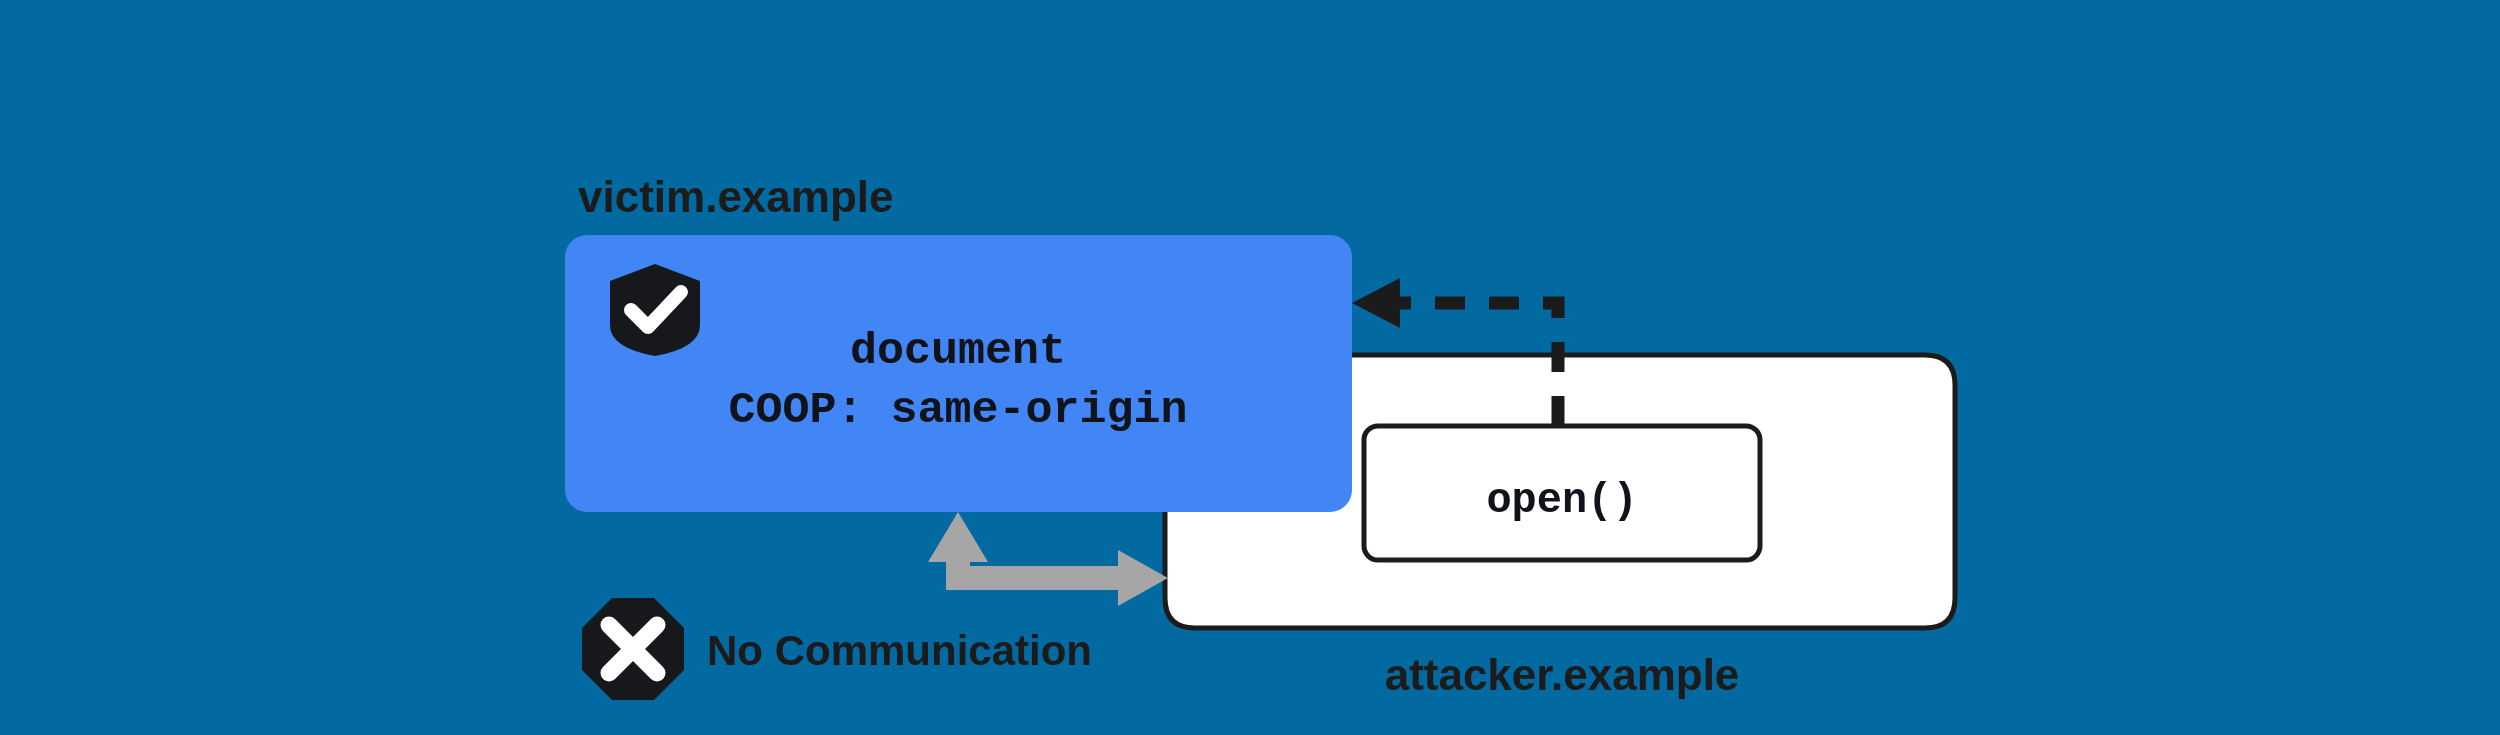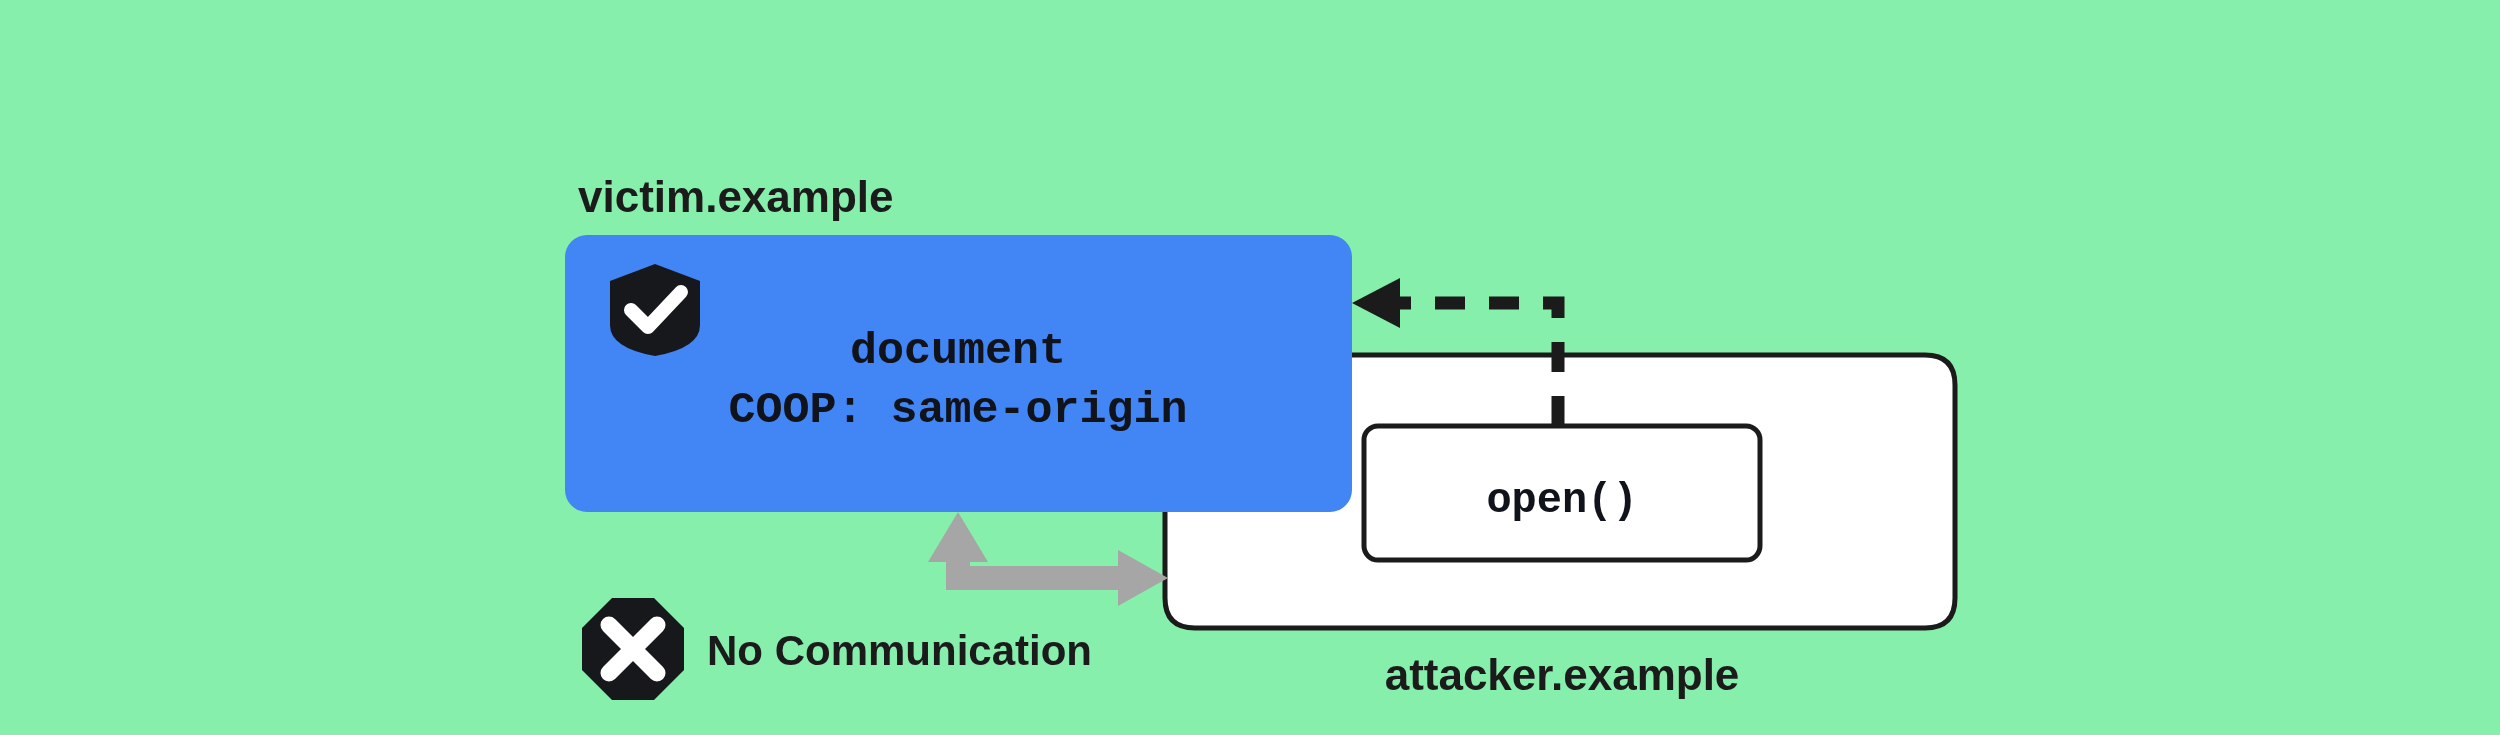--- a/index.html
+++ b/index.html
@@ -10,21 +10,21 @@
   body {
     width: 2500px;
     height: 735px;
     font-family: "Liberation Sans", sans-serif;
     overflow: hidden;
   }
   #diagram-root {
     position: relative;
     width: 2500px;
     height: 735px;
-    background: #86efac;
+    background: #0369a1;
   }
   #diagram-svg {
     position: absolute;
     top: 0;
     left: 0;
     width: 2500px;
     height: 735px;
   }
   .label-text {
     font-family: "Liberation Sans", sans-serif;

